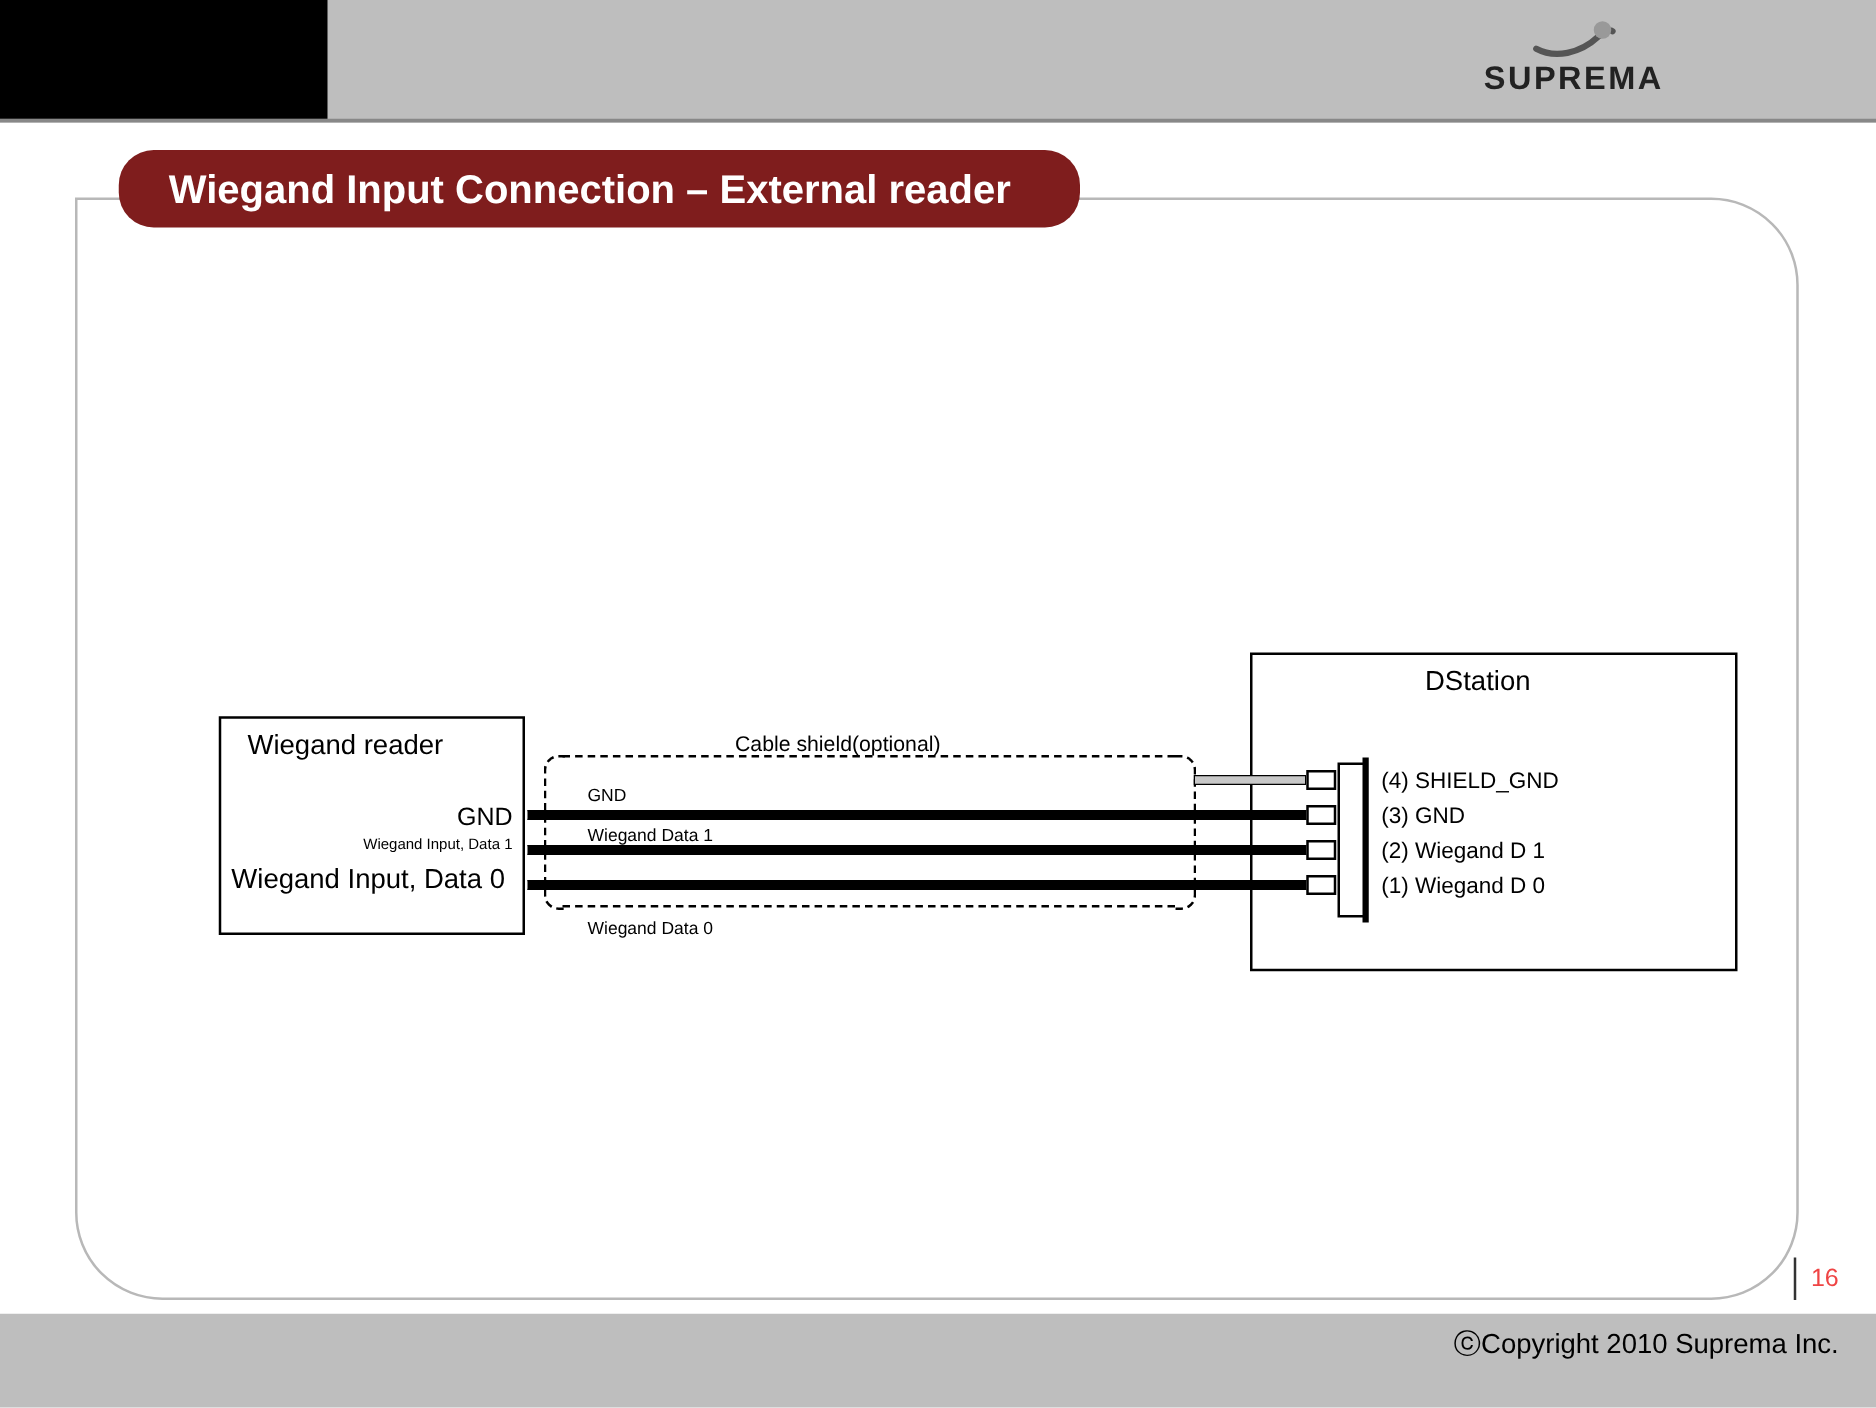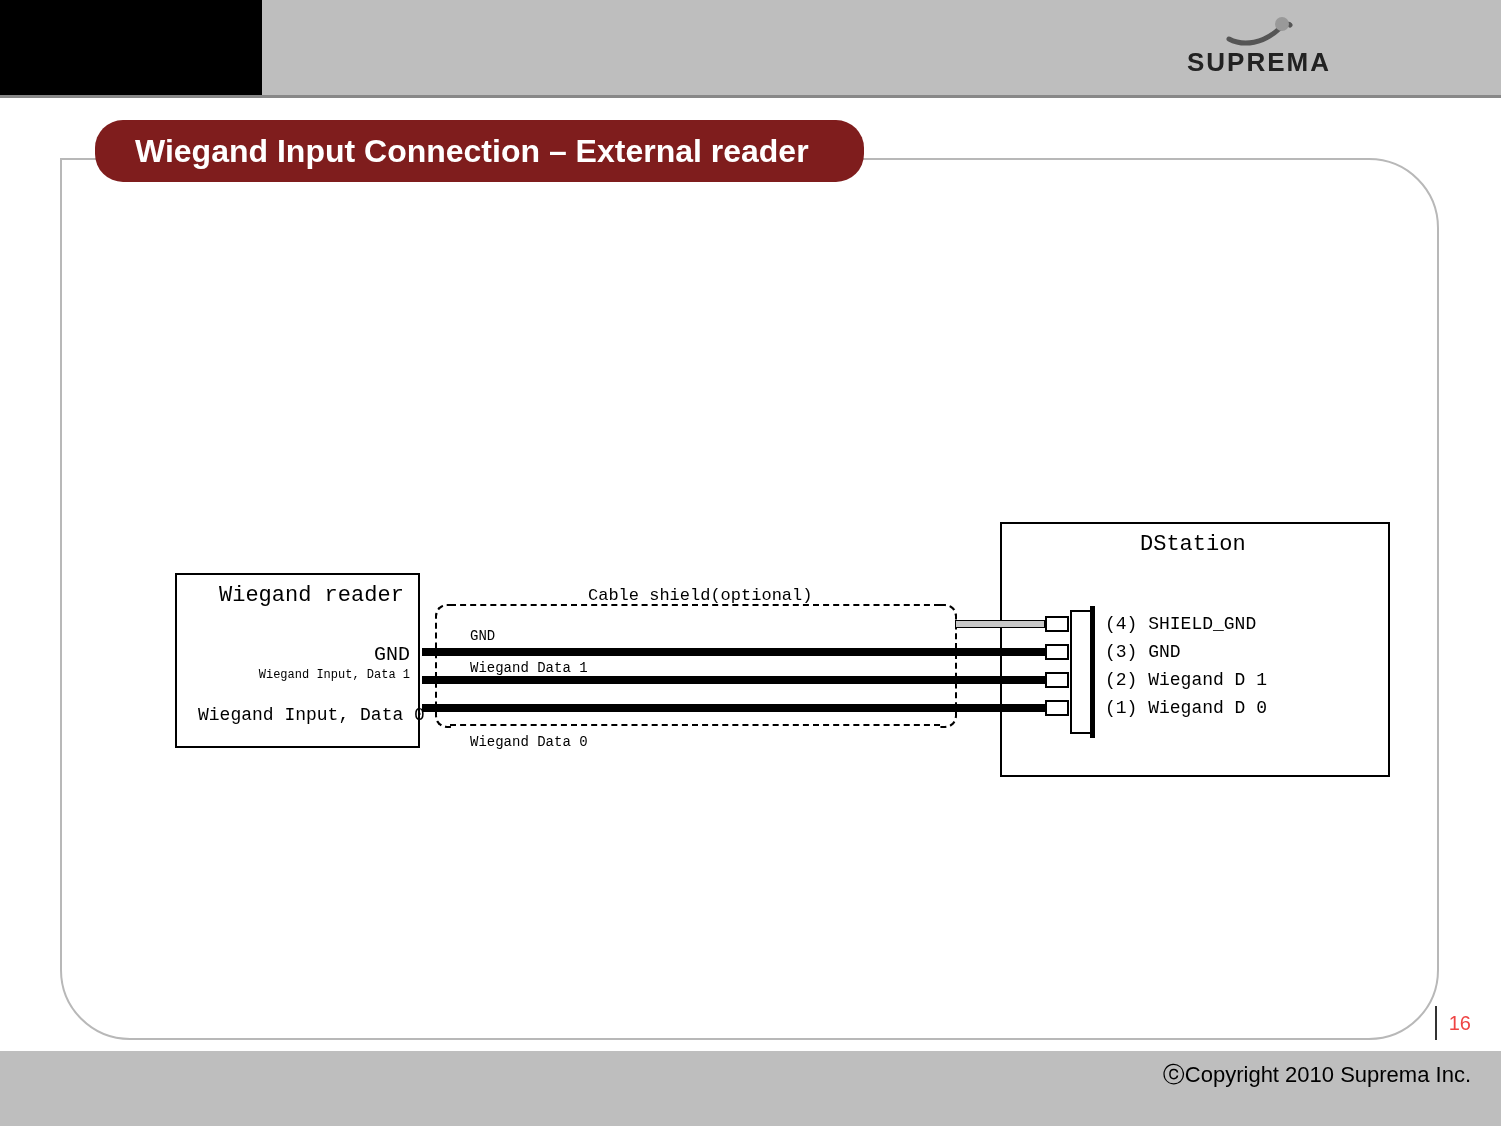--- a/index.html
+++ b/index.html
@@ -110,21 +110,20 @@
   .box {
     position: absolute;
     border: 2px solid #000;
     background: #fff;
     box-sizing: border-box;
   }
   .label {
     position: absolute;
     font-size: 18px;
     white-space: nowrap;
-    font-family: Liberation Mono, monospace;
   }
   .label-sm { font-size: 14px; }
   .label-right { text-align: right; }
   
   .wire {
     position: absolute;
     height: 6px;
     background: #000;
     border-top: 1px solid #000;
     border-bottom: 1px solid #000;
@@ -167,24 +166,24 @@
   <div class="logo-text">SUPREMA</div>
 </div>
 
 <div class="content-frame"></div>
 
 <div class="title-pill">Wiegand Input Connection – External reader</div>
 
 <div class="diagram">
 
   <div class="box" style="left:115px; top:415px; width:245px; height:175px;"></div>
-  <div class="label" style="left:159px; top:425px; font-size:22px;">Wiegand reader</div>
+  <div class="label" style="left:138px; top:425px; font-size:22px;">Wiegand reader</div>
   <div class="label label-right" style="left:130px; top:485px; width:220px; font-size:20px;">GND</div>
   <div class="label label-right" style="left:130px; top:510px; width:220px; font-size:12px;">Wiegand Input, Data 1</div>
-  <div class="label label-right" style="left:138px; top:532px; width:220px; font-size:18px;margin-top:15px;">Wiegand Input, Data 0</div>
+  <div class="label label-right" style="left:124px; top:532px; width:220px; font-size:22px;">Wiegand Input, Data 0</div>
 
   <div class="box" style="left:940px; top:364px; width:390px; height:255px;"></div>
   <div class="label" style="left:1080px; top:374px; font-size:22px;">DStation</div>
 
   <div class="pin-body" style="left:1010px; top:452px; width:20px; height:120px;"></div>
   <div class="pin-body" style="left:1030px; top:448px; width:0px; height:128px; border-left:3px solid #000; background:none;"></div>
   <div class="pin" style="left:985px; top:458px;"></div>
   <div class="pin" style="left:985px; top:486px;"></div>
   <div class="pin" style="left:985px; top:514px;"></div>
   <div class="pin" style="left:985px; top:542px;"></div>

